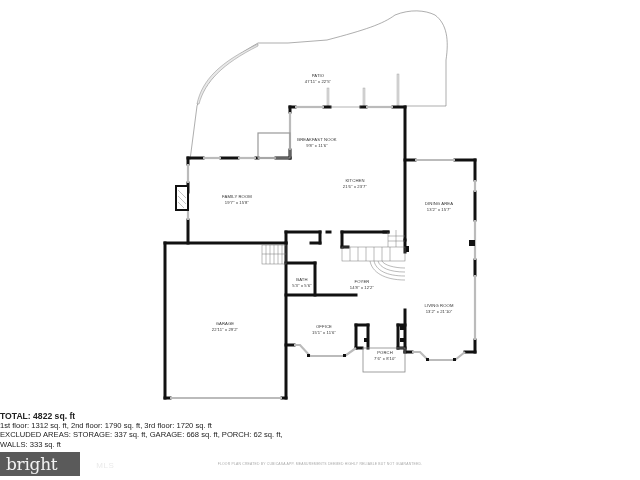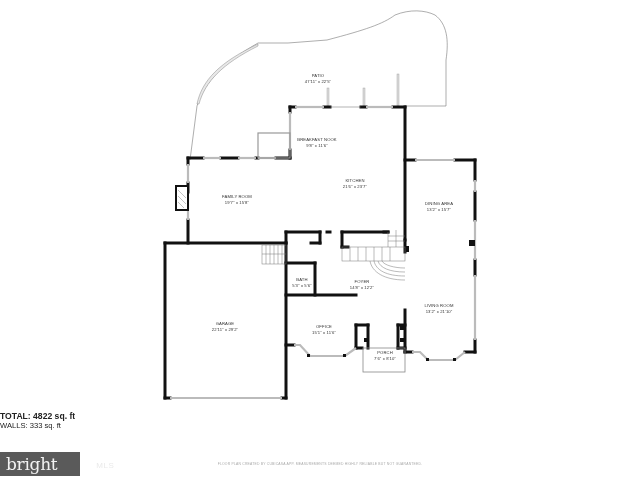--- a/index.html
+++ b/index.html
@@ -172,20 +172,22 @@
 <div class="room-label" style="left:439px;top:201px;"><span>DINING AREA</span><span class="dim">13'2" x 15'7"</span></div>
 <div class="room-label" style="left:302px;top:277px;"><span>BATH</span><span class="dim">5'3" x 5'6"</span></div>
 <div class="room-label" style="left:362px;top:279px;"><span>FOYER</span><span class="dim">14'8" x 12'2"</span></div>
 <div class="room-label" style="left:439px;top:303px;"><span>LIVING ROOM</span><span class="dim">13'2" x 21'10"</span></div>
 <div class="room-label" style="left:225px;top:321px;"><span>GARAGE</span><span class="dim">22'11" x 29'2"</span></div>
 <div class="room-label" style="left:324px;top:324px;"><span>OFFICE</span><span class="dim">15'1" x 11'6"</span></div>
 <div class="room-label" style="left:385px;top:350px;"><span>PORCH</span><span class="dim">7'6" x 8'10"</span></div>
 
 <div id="summary">
   <div class="total">TOTAL: 4822 sq. ft</div>
+  <div class="line">1st floor: 1312 sq. ft, 2nd floor: 1790 sq. ft, 3rd floor: 1720 sq. ft</div>
+  <div class="line">EXCLUDED AREAS: STORAGE: 337 sq. ft, GARAGE: 668 sq. ft, PORCH: 62 sq. ft,</div>
   <div class="line">WALLS: 333 sq. ft</div>
 </div>
 
 <div id="disclaimer">FLOOR PLAN CREATED BY CUBICASA APP. MEASUREMENTS DEEMED HIGHLY RELIABLE BUT NOT GUARANTEED.</div>
 
 <div id="logo">
   <span class="brand">bright</span>
   <span class="spark"></span>
   <span class="mls">MLS</span>
 </div>

